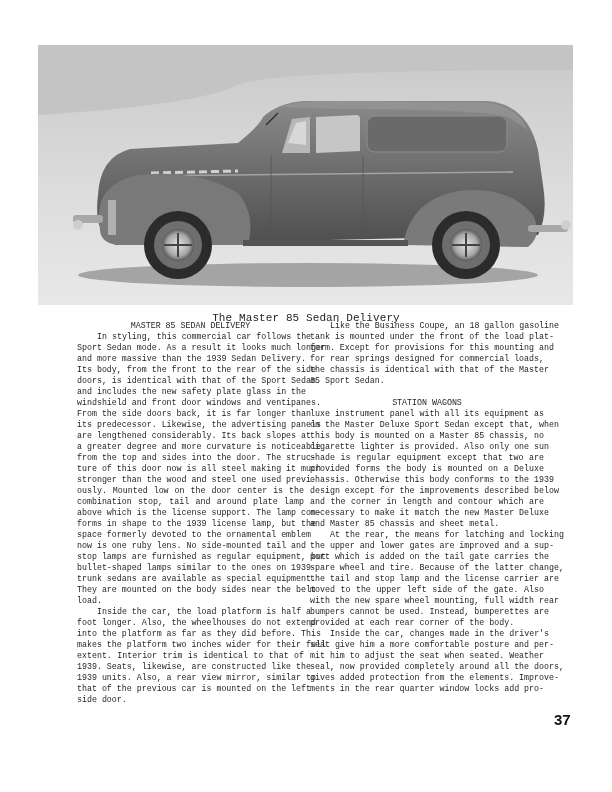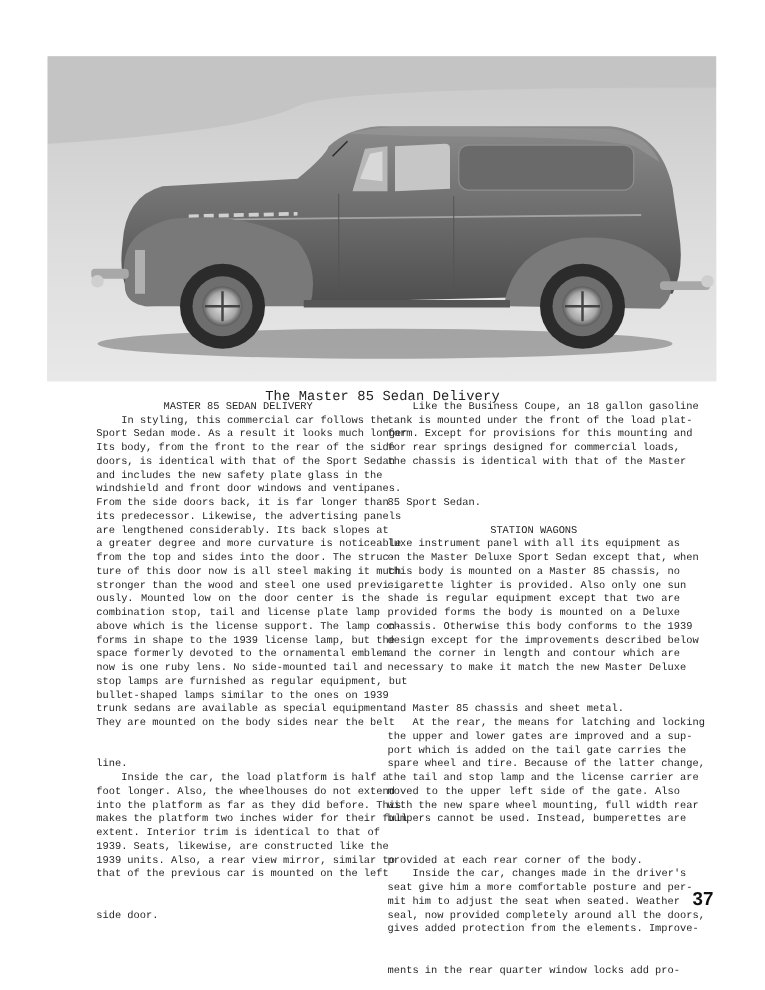--- a/index.html
+++ b/index.html
@@ -6,21 +6,21 @@
   body { width:612px; height:792px; position:relative; overflow:hidden; }
   .photo { position:absolute; left:38px; top:45px; width:535px; height:260px; background:#d2d2d2; overflow:hidden; }
   .photo svg { position:absolute; left:0; top:0; }
   .caption { position:absolute; top:312px; left:0; width:612px; text-align:center;
     font-family:"Liberation Mono", monospace; font-size:11px; color:#1e1e1e; letter-spacing:0.1px; }
   .col { position:absolute; top:320px; font-family:"Liberation Mono", monospace; font-size:8.3px;
     line-height:11px; color:#1f1f1f; }
   .col.left { left:77px; width:227px; }
   .col.right { left:310px; width:234px; }
   .line { white-space:pre; text-align:justify; text-align-last:justify; height:11px; overflow:visible; }
-  .line.last { text-align-last:left;margin-top:22px; }
+  .line.last { text-align-last:left; }
   .line.indent { padding-left:20px; }
   .heading { text-align:center; text-align-last:center; }
   .gap { height:11px; }
   .pagenum { position:absolute; left:554px; top:711px; font-family:"Liberation Sans", sans-serif;
     font-weight:bold; font-size:15px; color:#111; }
 </style>
 </head>
 <body>
 
 <div class="photo">
@@ -87,42 +87,43 @@
     <line x1="428" y1="188" x2="428" y2="212" stroke="#444" stroke-width="2"></line>
   </svg>
 </div>
 
 <div class="caption">The Master 85 Sedan Delivery</div>
 
 <div class="col left" id="leftcol">
     <div class="line heading">MASTER 85 SEDAN DELIVERY</div>
     <div class="line indent">In styling, this commercial car follows the</div>
     <div class="line">Sport Sedan mode. As a result it looks much longer</div>
+    <div class="line">and more massive than the 1939 Sedan Delivery.</div>
     <div class="line">Its body, from the front to the rear of the side</div>
     <div class="line">doors, is identical with that of the Sport Sedan</div>
     <div class="line">and includes the new safety plate glass in the</div>
     <div class="line">windshield and front door windows and ventipanes.</div>
     <div class="line">From the side doors back, it is far longer than</div>
     <div class="line">its predecessor. Likewise, the advertising panels</div>
     <div class="line">are lengthened considerably. Its back slopes at</div>
     <div class="line">a greater degree and more curvature is noticeable</div>
     <div class="line">from the top and sides into the door. The struc-</div>
     <div class="line">ture of this door now is all steel making it much</div>
     <div class="line">stronger than the wood and steel one used previ-</div>
     <div class="line">ously. Mounted low on the door center is the</div>
-    <div class="line">combination stop, tail and license plate lamp</div>
+    <div class="line">combination stop, tail and around plate lamp</div>
     <div class="line">above which is the license support. The lamp con-</div>
     <div class="line">forms in shape to the 1939 license lamp, but the</div>
     <div class="line">space formerly devoted to the ornamental emblem</div>
     <div class="line">now is one ruby lens. No side-mounted tail and</div>
     <div class="line">stop lamps are furnished as regular equipment, but</div>
     <div class="line">bullet-shaped lamps similar to the ones on 1939</div>
     <div class="line">trunk sedans are available as special equipment.</div>
     <div class="line">They are mounted on the body sides near the belt</div>
-    <div class="line last">line.</div>
+    <div class="line last">load.</div>
     <div class="line indent">Inside the car, the load platform is half a</div>
     <div class="line">foot longer. Also, the wheelhouses do not extend</div>
     <div class="line">into the platform as far as they did before. This</div>
     <div class="line">makes the platform two inches wider for their full</div>
     <div class="line">extent. Interior trim is identical to that of</div>
     <div class="line">1939. Seats, likewise, are constructed like the</div>
     <div class="line">1939 units. Also, a rear view mirror, similar to</div>
     <div class="line">that of the previous car is mounted on the left</div>
     <div class="line last">side door.</div>
   </div>

